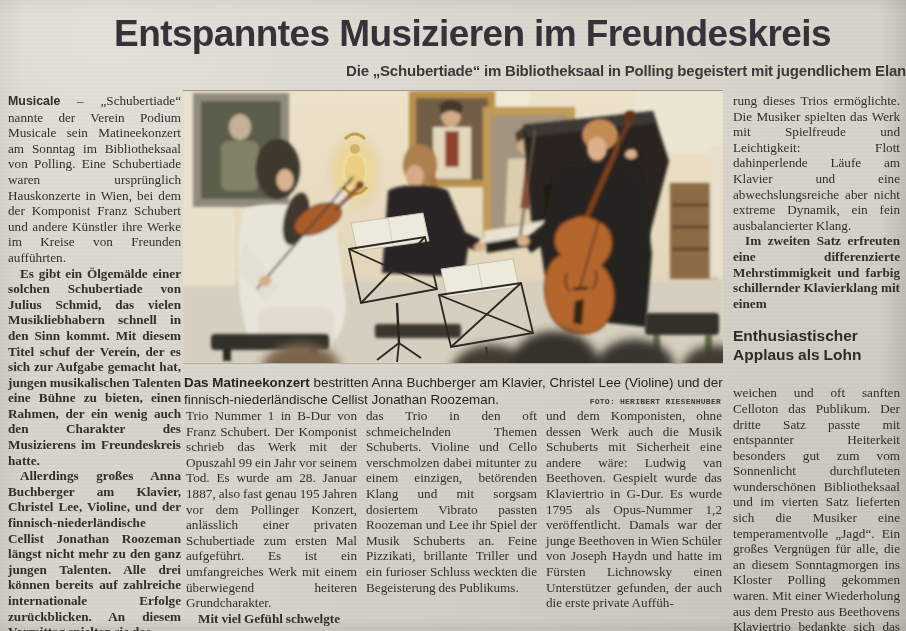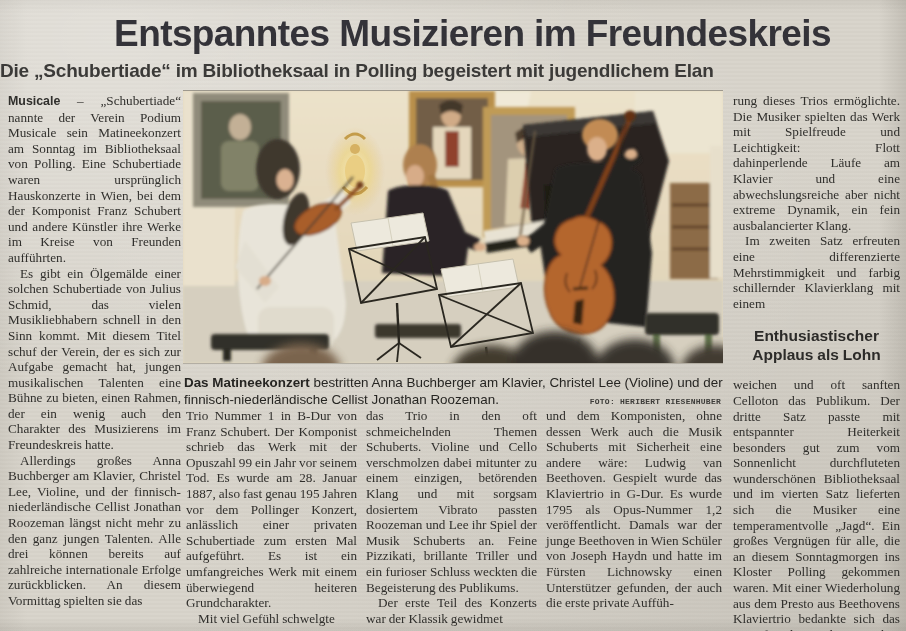--- a/index.html
+++ b/index.html
@@ -14,31 +14,31 @@
       linear-gradient(180deg, rgba(120,115,106,.10), transparent 2%, transparent 98%, rgba(110,105,96,.14)),
       repeating-linear-gradient(0deg, rgba(255,255,255,.018) 0 2px, rgba(0,0,0,.014) 2px 4px);
     font-family:"Liberation Serif", serif;color:#2f2e2b;
   }
   .headline{
     position:absolute;left:0;right:0;top:14px;margin:0;text-align:center;
     font-family:"Liberation Sans", sans-serif;font-weight:700;
     font-size:37px;line-height:40px;letter-spacing:-0.6px;color:#343339;padding-left:39px;
   }
   .subheadline{
-    position:absolute;left:0;right:0;top:60px;margin:0;text-align:left;
+    position:absolute;left:0;right:0;top:60px;margin:0;text-align:right;
     font-family:"Liberation Sans", sans-serif;font-weight:700;
-    font-size:19px;line-height:22px;letter-spacing:-0.2px;color:#3b3a38;
+    font-size:15px;line-height:22px;letter-spacing:-0.2px;color:#3b3a38;
   }
   .col{
     position:absolute;text-align:justify;
     font-size:13.2px;line-height:15.6px;color:#302f2c;
     hyphens:auto;-webkit-hyphens:auto;word-spacing:-0.4px;
   }
   .col p{margin:0;}
-  .col p.ind{text-indent:12px;}
+  .col p.ind{text-indent:12px;font-weight:bold;}
   .lead{font-family:"Liberation Sans", sans-serif;font-weight:700;font-size:12.4px;}
   .col-left{left:8px;top:93px;width:173px;height:536px;}
   .col-right{left:733px;top:93px;width:167px;height:536px;}
   .bcol1{left:186px;top:408px;width:171px;height:222px;}
   .bcol2{left:366px;top:408px;width:171px;height:222px;}
   .bcol3{left:546px;top:408px;width:176px;height:222px;}
   .photo{
     position:absolute;left:183px;top:90px;width:540px;height:272px;
     border-top:1px solid #9d988d;border-bottom:1px solid #b3aea3;
     background:#e7dcc4;overflow:hidden;
@@ -47,21 +47,21 @@
   .caption{
     position:absolute;left:184px;top:374px;width:539px;height:40px;
     font-family:"Liberation Sans", sans-serif;font-size:13.4px;line-height:17px;color:#262522;
   }
   .caption .cap-lead{font-weight:700;}
   .caption .credit{
     position:absolute;right:2px;bottom:4px;
     font-size:8px;font-weight:700;letter-spacing:.25px;color:#3e3d3a;font-family:Liberation Mono, monospace;
   }
   .crosshead{
-    margin:15px 0 13px 0;text-align:center;
+    margin:15px 0 21px 0;
     font-family:"Liberation Sans", sans-serif;font-weight:700;
     font-size:15.5px;line-height:19px;color:#2c2b29;text-indent:0 !important;
   }
 </style>
 </head>
 <body>
 
 <div class="page">
 
   <h1 class="headline">Entspanntes Musizieren im Freundeskreis</h1>
@@ -238,21 +238,20 @@
     <span class="cap-lead">Das Matineekonzert</span><span> bestritten Anna Buchberger am Klavier, Christel Lee (Violine) und der finnisch-niederländische Cellist Jonathan Roozeman.</span>
     <span class="credit">FOTO: HERIBERT RIESENHUBER</span>
   </div>
 
   <div class="col bcol1">
       <p>Trio Nummer 1 in B-Dur von Franz Schubert. Der Komponist schrieb das Werk mit der Opuszahl 99 ein Jahr vor seinem Tod. Es wurde am 28. Januar 1887, also fast genau 195 Jahren vor dem Pollinger Konzert, anlässlich einer privaten Schubertiade zum ersten Mal aufgeführt. Es ist ein umfangreiches Werk mit einem überwiegend heiteren Grundcharakter.</p>
       <p class="ind">Mit viel Gefühl schwelgte</p>
     </div>
   <div class="col bcol2">
       <p>das Trio in den oft schmeichelnden Themen Schuberts. Violine und Cello verschmolzen dabei mitunter zu einem einzigen, betörenden Klang und mit sorgsam dosiertem Vibrato passten Roozeman und Lee ihr Spiel der Musik Schuberts an. Feine Pizzikati, brillante Triller und ein furioser Schluss weckten die Begeisterung des Publikums.</p>
-      <p class="ind">Der erste Teil des Konzerts war der Klassik gewidmet</p>
     </div>
   <div class="col bcol3">
       <p>und dem Komponisten, ohne dessen Werk auch die Musik Schuberts mit Sicherheit eine andere wäre: Ludwig van Beethoven. Gespielt wurde das Klaviertrio in G-Dur. Es wurde 1795 als Opus-Nummer 1,2 veröffentlicht. Damals war der junge Beethoven in Wien Schüler von Joseph Haydn und hatte im Fürsten Lichnowsky einen Unterstützer gefunden, der auch die erste private Auffüh-</p>
     </div>
 
   <div class="col col-right">
     <div>
         <p>rung dieses Trios ermöglichte. Die Musiker spielten das Werk mit Spielfreude und Leichtigkeit: Flott dahinperlende Läufe am Klavier und eine abwechslungsreiche aber nicht extreme Dynamik, ein fein ausbalancierter Klang.</p>
         <p class="ind">Im zweiten Satz erfreuten eine differenzierte Mehrstimmigkeit und farbig schillernder Klavierklang mit einem</p>
       </div>

